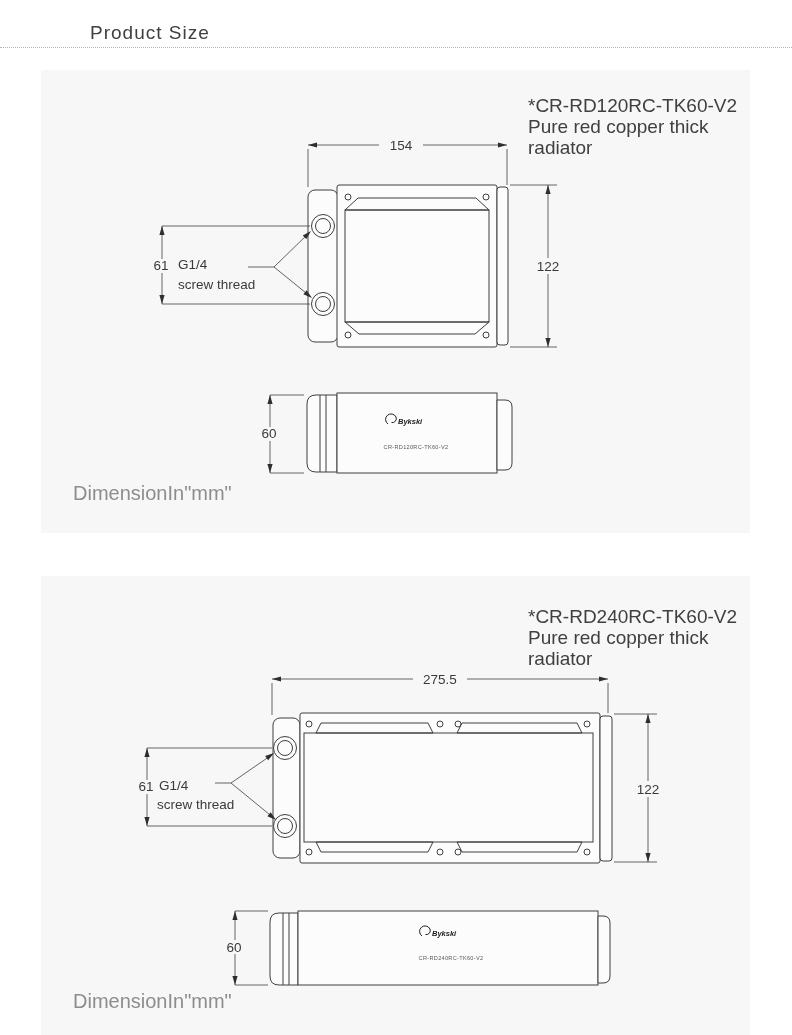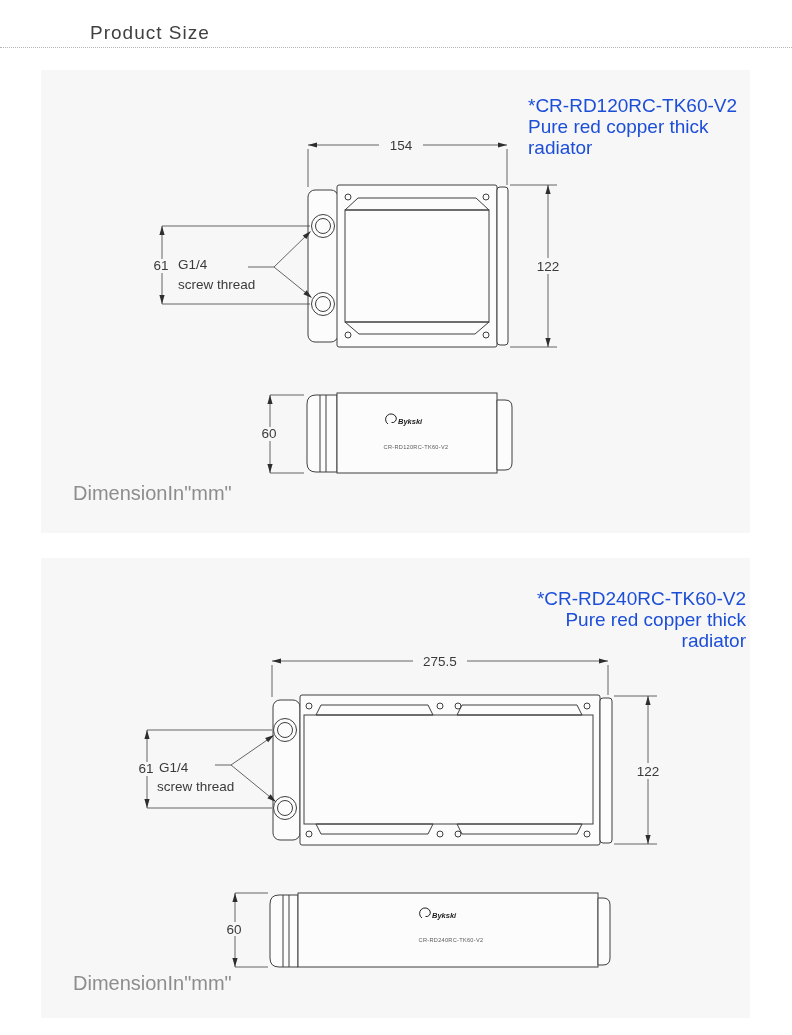--- a/index.html
+++ b/index.html
@@ -1,22 +1,22 @@
 <!DOCTYPE html>
 <html><head>
 <meta charset="utf-8">
 <style>
   html,body{margin:0;padding:0;background:#ffffff;}
   body{width:792px;height:1035px;position:relative;font-family:"Liberation Sans",sans-serif;overflow:hidden;}
   .header{position:absolute;top:0;left:0;width:792px;height:48px;border-bottom:1px dotted #b5b5b5;box-sizing:border-box;}
   .header .title{position:absolute;left:90px;top:22px;font-size:19px;letter-spacing:1px;color:#404040;}
   .panel{position:absolute;left:41px;width:709px;background:#f7f7f7;}
   #panel1{top:70px;height:463px;}
-  #panel2{top:558px;height:460px;text-align:right;}
-  .panel-title{position:absolute;left:487px;width:218px;font-size:19px;line-height:21px;color:#1d4ed8;}
+  #panel2{top:576px;height:460px;}
+  .panel-title{position:absolute;left:487px;width:218px;font-size:19px;line-height:21px;color:#404040;}
   #panel1 .panel-title{top:25px;}
   #panel2 .panel-title{top:30px;}
   .unit-note{position:absolute;left:32px;font-size:20px;color:#8d8d8d;}
   #panel1 .unit-note{top:412px;}
   #panel2 .unit-note{top:414px;}
   svg{position:absolute;left:0;top:0;}
   svg text{font-family:"Liberation Sans",sans-serif;}
   .ln{stroke:#3f3f3f;stroke-width:1;fill:none;}
   .part{stroke:#3f3f3f;stroke-width:1;fill:#fcfcfc;}
   .fin{stroke:#454545;stroke-width:0.9;}

